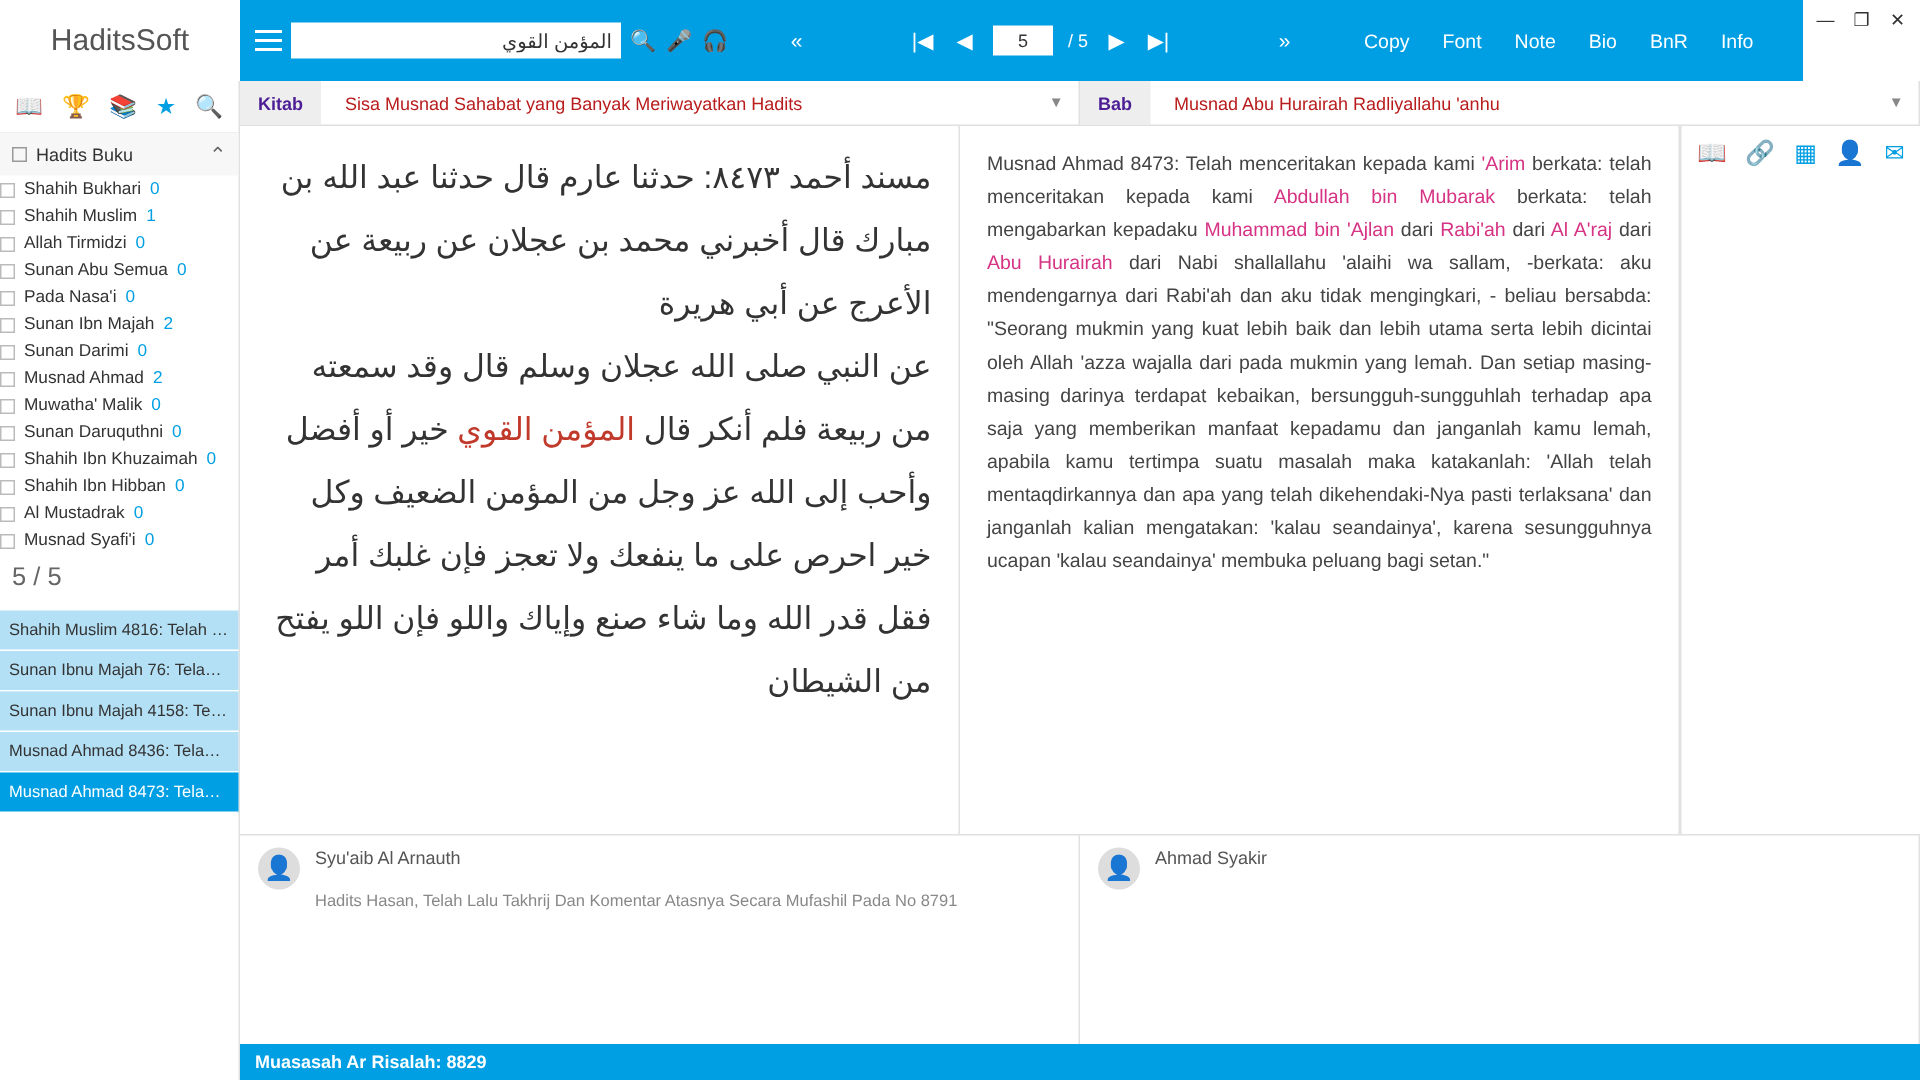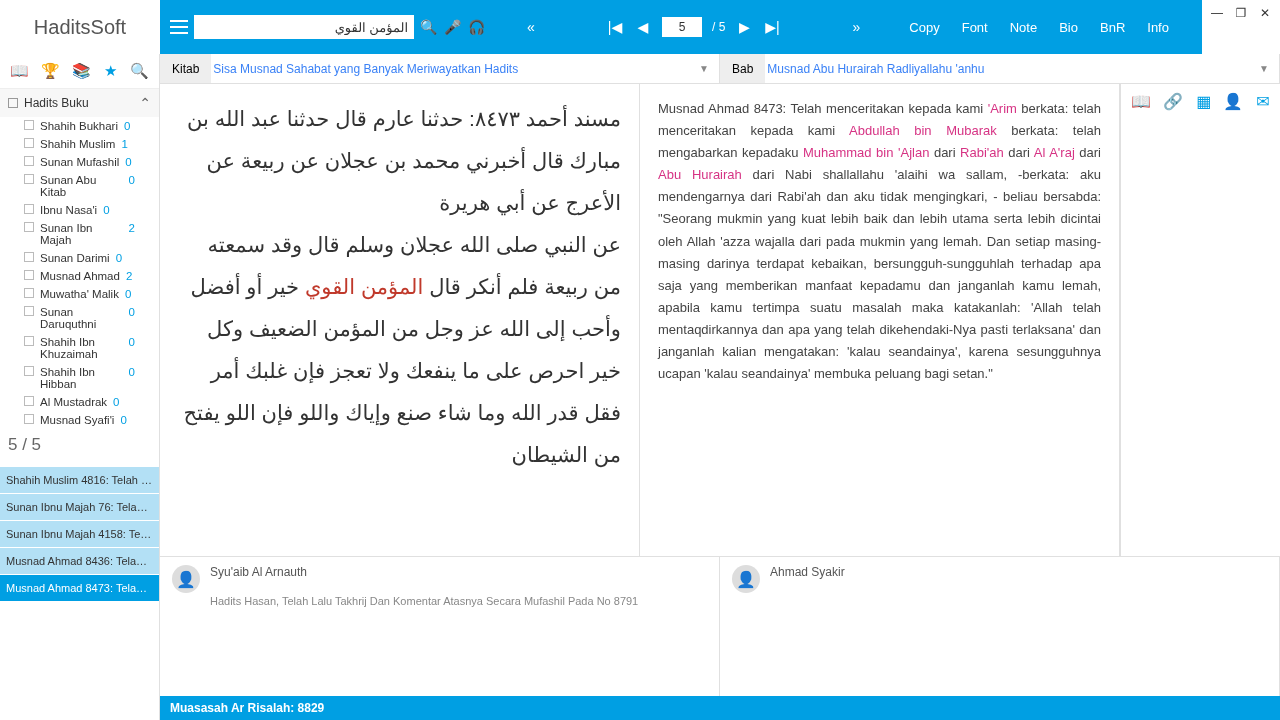--- a/index.html
+++ b/index.html
@@ -20,32 +20,32 @@
 .win-controls{display:flex;gap:10px;padding:0 8px;font-size:12px;color:#333;align-items:flex-start;height:100%;padding-top:6px}
 .win-btn{cursor:pointer;width:14px;text-align:center}
 .body{flex:1;display:flex;overflow:hidden}
 .sidebar{width:160px;background:#fff;border-right:1px solid #e0e0e0;display:flex;flex-direction:column}
 .side-icons{display:flex;justify-content:space-around;padding:8px 4px;border-bottom:1px solid #eee}
 .side-icons .si{color:#009fe3;font-size:15px;cursor:pointer}
 .book-header{display:flex;align-items:center;padding:6px 8px;background:#f7f7f7;font-size:12px;color:#333}
 .book-header .sq{width:10px;height:10px;border:1px solid #999;margin-right:6px}
 .book-header .chev{margin-left:auto;font-size:14px;color:#666}
 .book-list{flex:0 0 auto}
-.book-item{display:flex;align-items:flex-start;padding:3px 24px;font-size:11.5px;cursor:pointer}
+.book-item{display:flex;align-items:flex-end;padding:3px 0;font-size:11.5px;cursor:pointer}
 .book-item .sq{width:10px;height:10px;border:1px solid #bbb;margin-right:6px;flex-shrink:0}
 .book-item .cnt{margin-left:6px;color:#009fe3}
 .pager-small{padding:6px 8px;font-size:17px;color:#666}
 .result-list{margin-top:6px}
 .result-item{padding:7px 6px;font-size:11px;background:#b3e0f5;color:#333;border-bottom:1px solid #fff;white-space:nowrap;overflow:hidden;text-overflow:ellipsis;cursor:pointer}
 .result-item.sel{background:#009fe3;color:#fff}
 .main{flex:1;display:flex;flex-direction:column}
 .dropdowns{display:flex;height:30px;border-bottom:1px solid #e0e0e0}
 .dd{flex:1;display:flex;align-items:center;border-right:1px solid #e0e0e0}
-.dd-label{background:#eee;padding:0 12px;height:100%;display:flex;align-items:center;font-size:12px;font-weight:400;color:#000000}
-.dd-val{flex:1;padding:0 2px;font-size:12px;color:#3b82f6}
+.dd-label{background:#eee;padding:0 12px;height:100%;display:flex;align-items:center;font-size:12px;font-weight:700;color:#4c1d95}
+.dd-val{flex:1;padding:0 16px;font-size:12px;color:#b91c1c}
 .dd-arrow{padding:0 10px;color:#888;font-size:10px}
 .content{flex:1;display:flex;overflow:hidden}
 .pane{flex:1;padding:14px 18px;overflow:auto;border-right:1px solid #e0e0e0}
 .arabic{direction:rtl;font-family:"Traditional Arabic","Amiri",serif;font-size:21px;line-height:2;color:#333}
 .arabic .hl{color:#c0392b}
 .trans{text-align:justify;font-size:13px;line-height:1.7;color:#444}
 .trans .name{color:#d63384}
 .rightbar{width:160px;background:#fff;border-left:1px solid #e0e0e0}
 .right-icons{display:flex;justify-content:space-around;padding:8px 4px;color:#009fe3;font-size:16px}
 .right-icons span{cursor:pointer}
@@ -123,31 +123,31 @@
             <span>Shahih Bukhari</span>
             <span class="cnt">0</span>
           </div>
           <div class="book-item">
             <span class="sq"></span>
             <span>Shahih Muslim</span>
             <span class="cnt">1</span>
           </div>
           <div class="book-item">
             <span class="sq"></span>
-            <span>Sunan Mufashil</span>
-            <span class="cnt">0</span>
-          </div>
-          <div class="book-item">
-            <span class="sq"></span>
-            <span>Sunan Abu Kitab</span>
-            <span class="cnt">0</span>
-          </div>
-          <div class="book-item">
-            <span class="sq"></span>
-            <span>Ibnu Nasa'i</span>
+            <span>Allah Tirmidzi</span>
+            <span class="cnt">0</span>
+          </div>
+          <div class="book-item">
+            <span class="sq"></span>
+            <span>Sunan Abu Semua</span>
+            <span class="cnt">0</span>
+          </div>
+          <div class="book-item">
+            <span class="sq"></span>
+            <span>Pada Nasa'i</span>
             <span class="cnt">0</span>
           </div>
           <div class="book-item">
             <span class="sq"></span>
             <span>Sunan Ibn Majah</span>
             <span class="cnt">2</span>
           </div>
           <div class="book-item">
             <span class="sq"></span>
             <span>Sunan Darimi</span>

